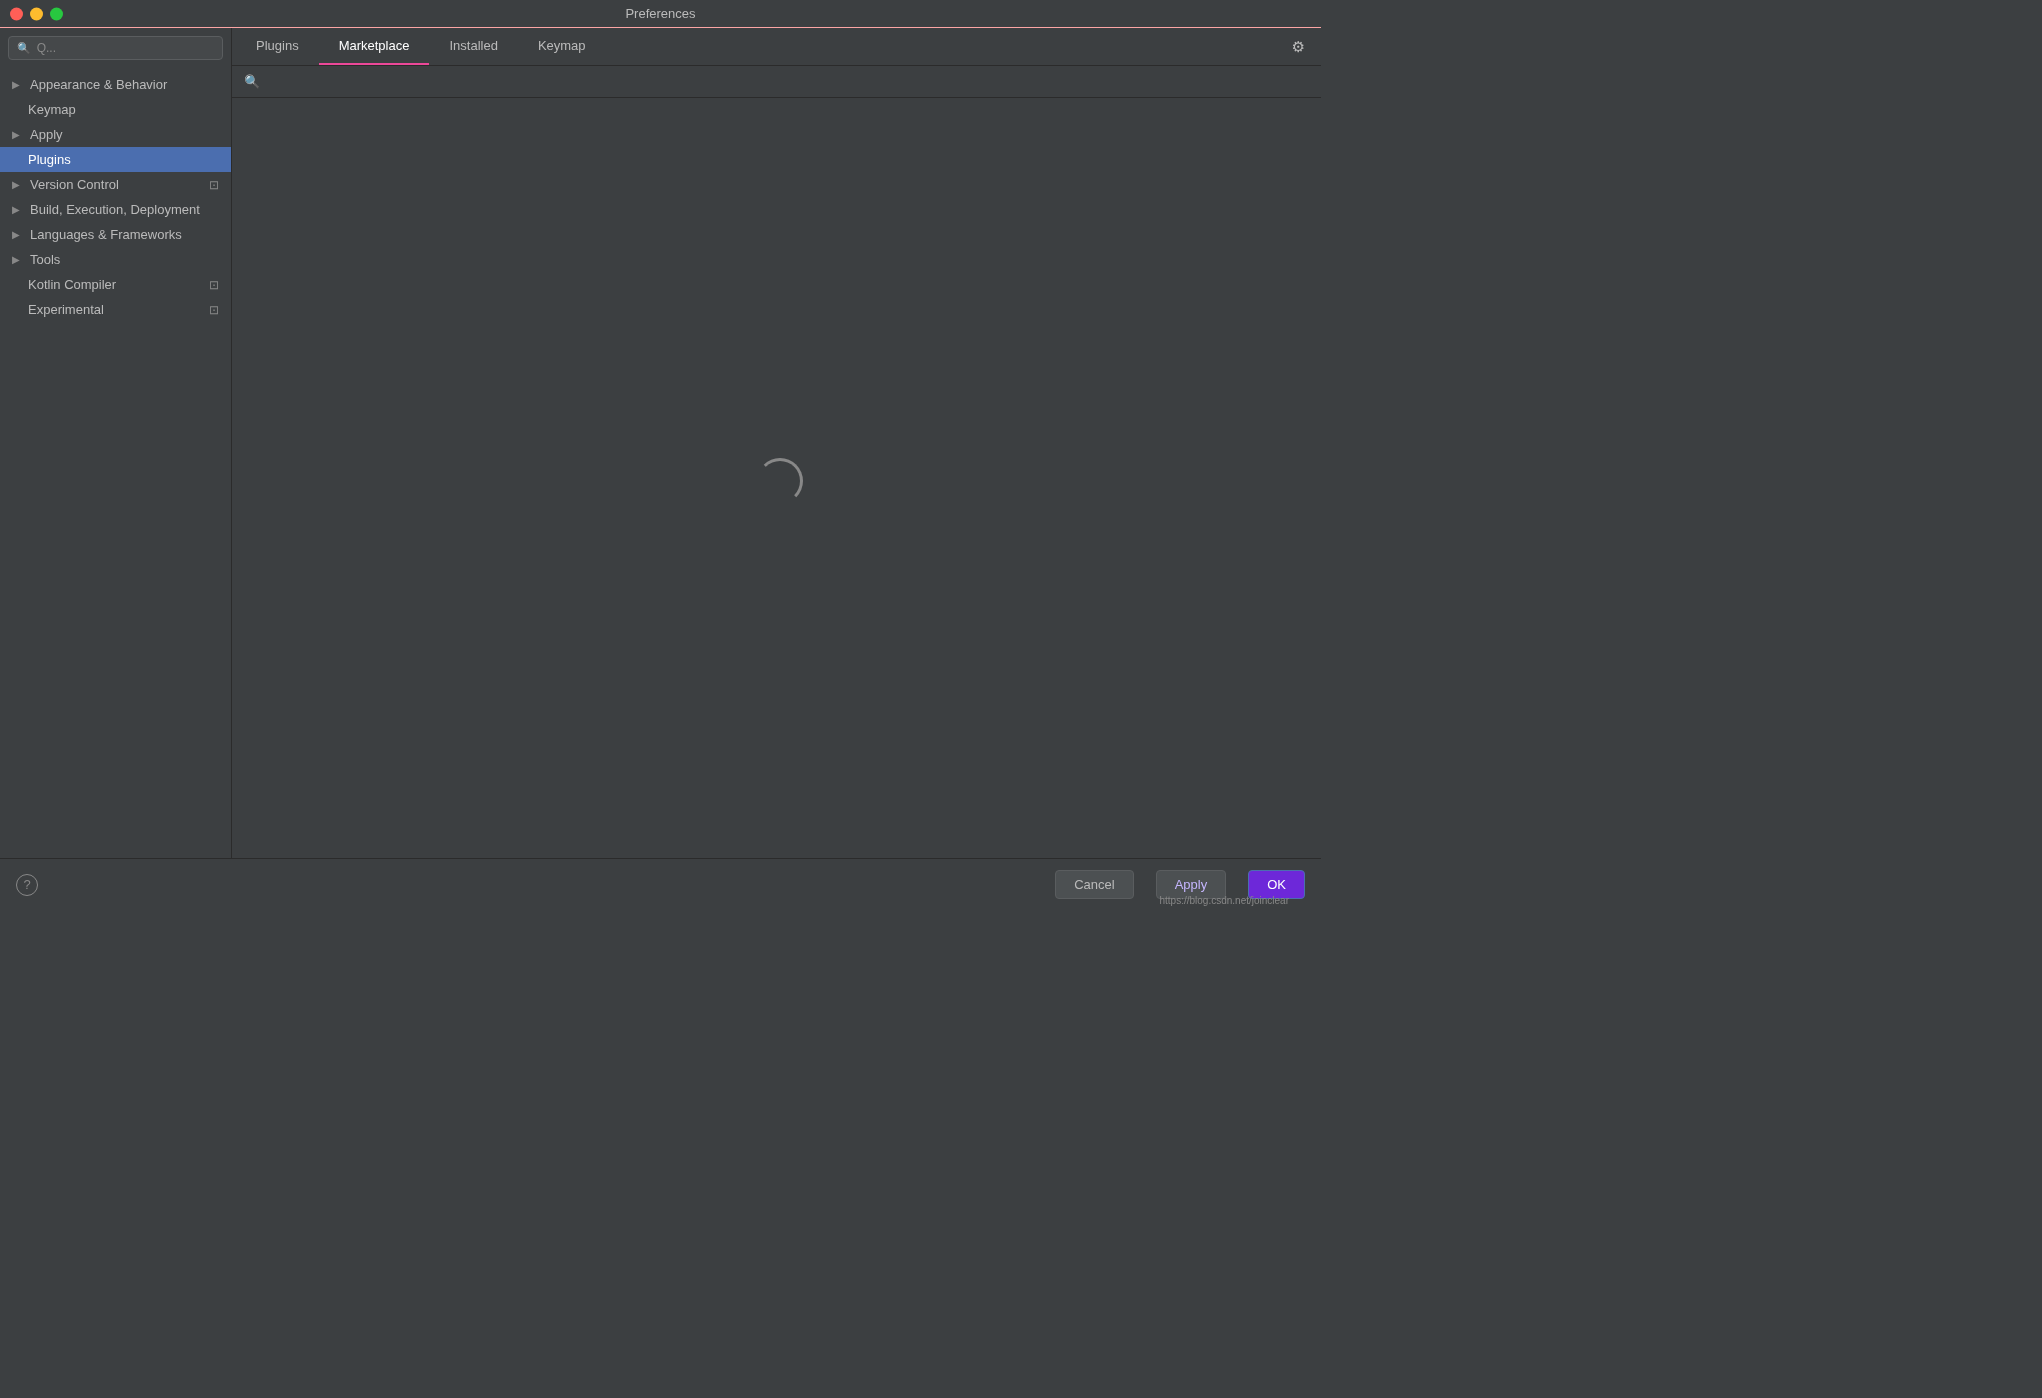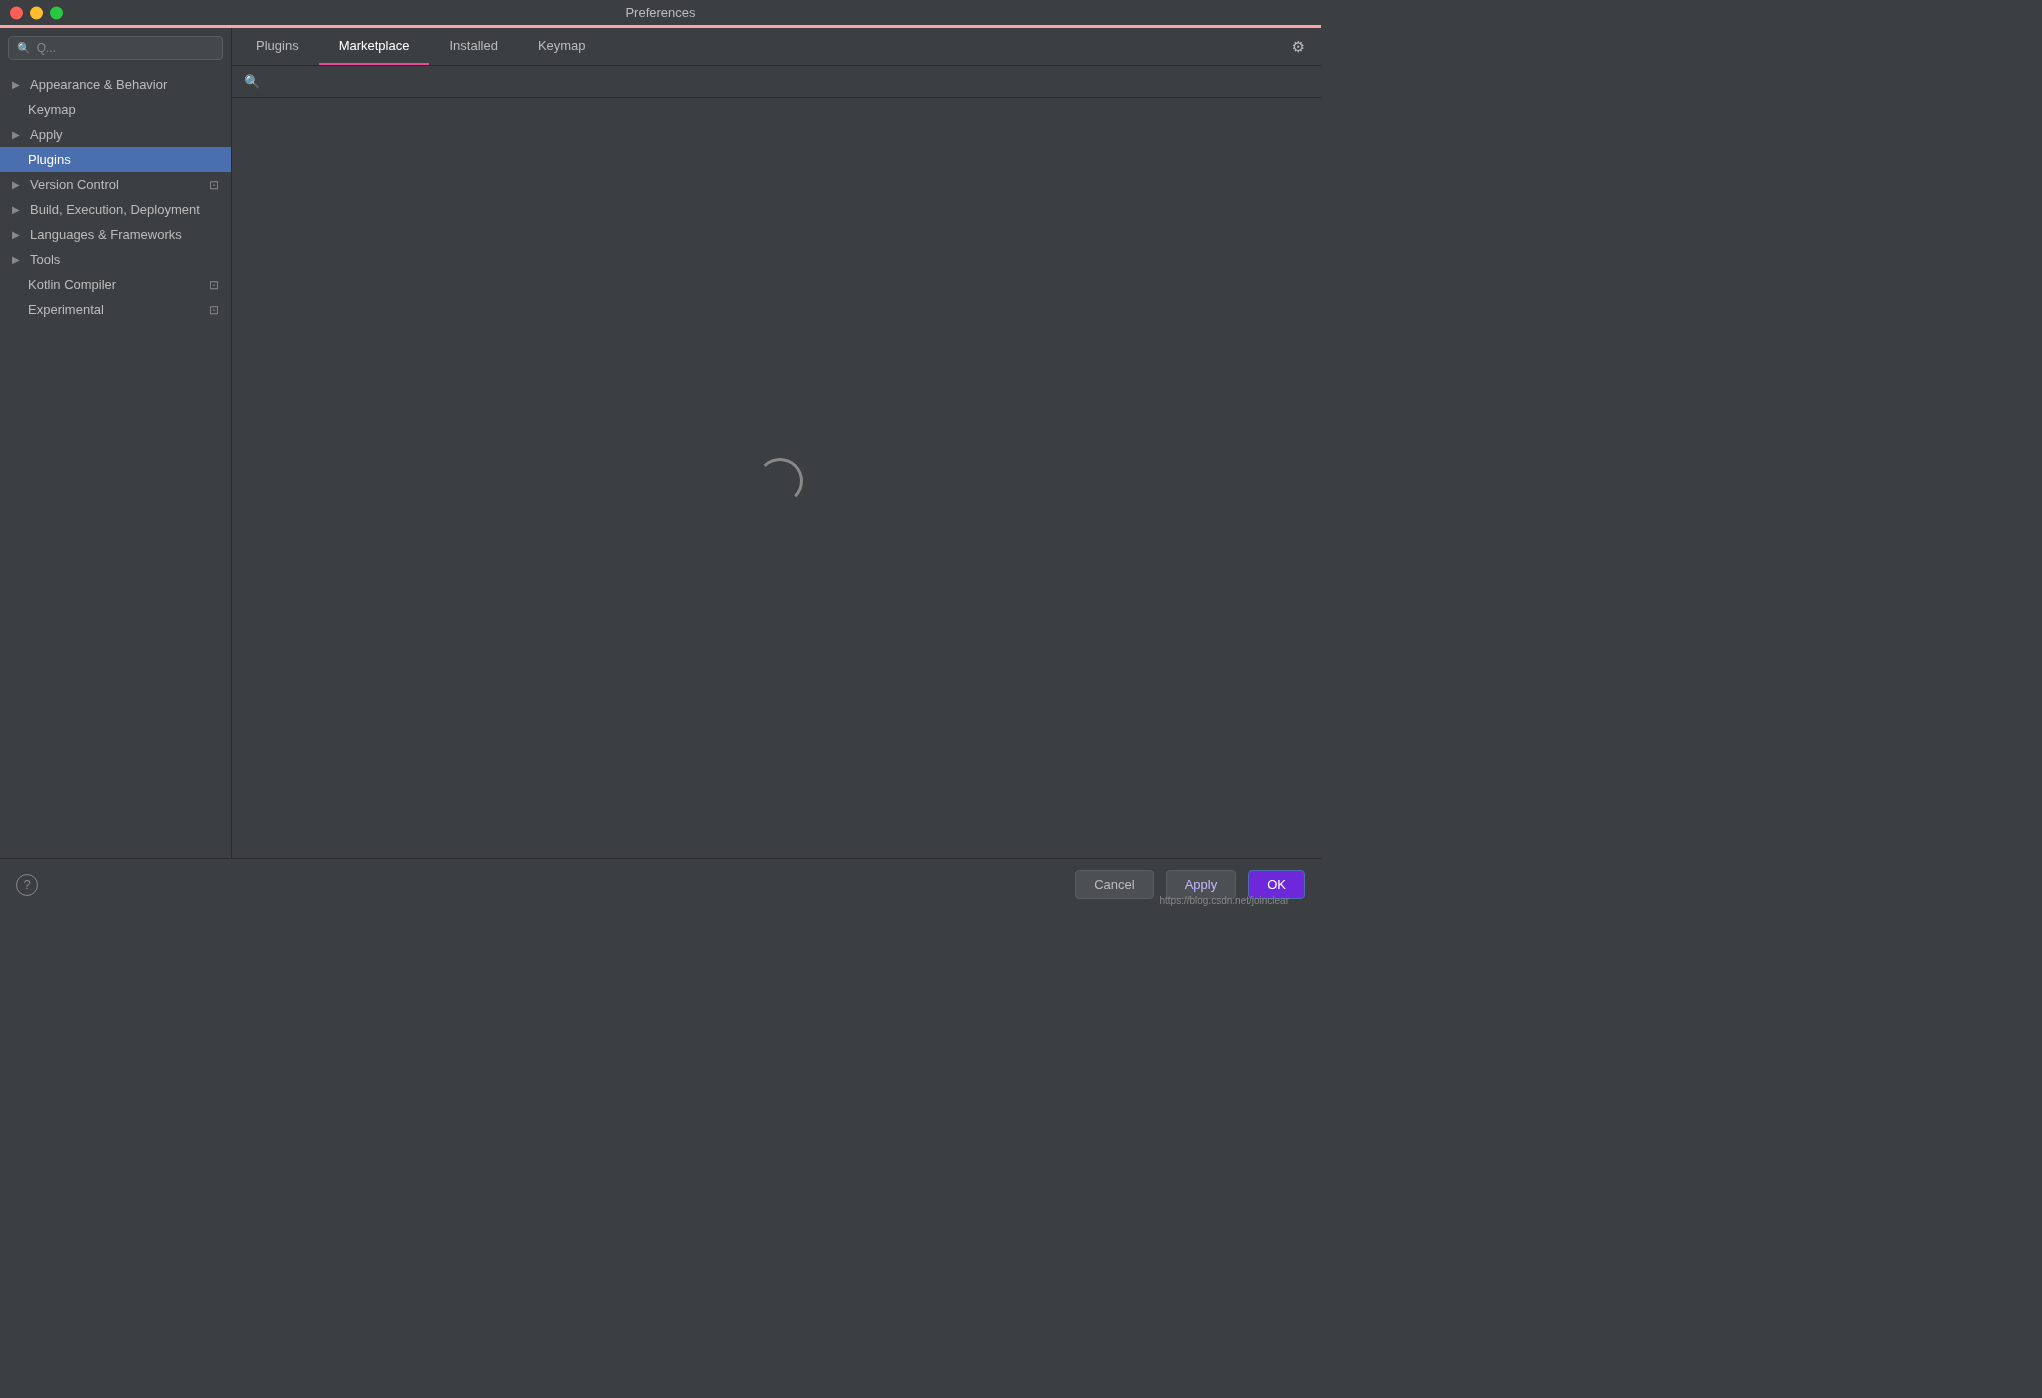--- a/index.html
+++ b/index.html
@@ -13,21 +13,21 @@
     }
 
     
     .title-bar {
       background: #3c3f41;
       height: 28px;
       display: flex;
       align-items: center;
       justify-content: center;
       position: relative;
-      border-bottom: 3px solid #fca5a5;
+      border-bottom: 1px solid #fca5a5;
     }
     .title-bar-buttons {
       position: absolute;
       left: 10px;
       top: 50%;
       transform: translateY(-50%);
       display: flex;
       gap: 7px;
     }
     .title-btn {
@@ -219,21 +219,21 @@
       background: transparent;
       color: #888;
       font-size: 13px;
       cursor: pointer;
       display: flex;
       align-items: center;
       justify-content: center;
     }
     .bottom-actions {
       display: flex;
-      gap: 12px;
+      gap: 22px;
       align-items: flex-end;
       margin-left: 46px;
     }
     .bottom-link {
       color: #888;
       font-size: 10px;
       position: absolute;
       bottom: 4px;
       right: 32px;
       margin-top: 24px;

